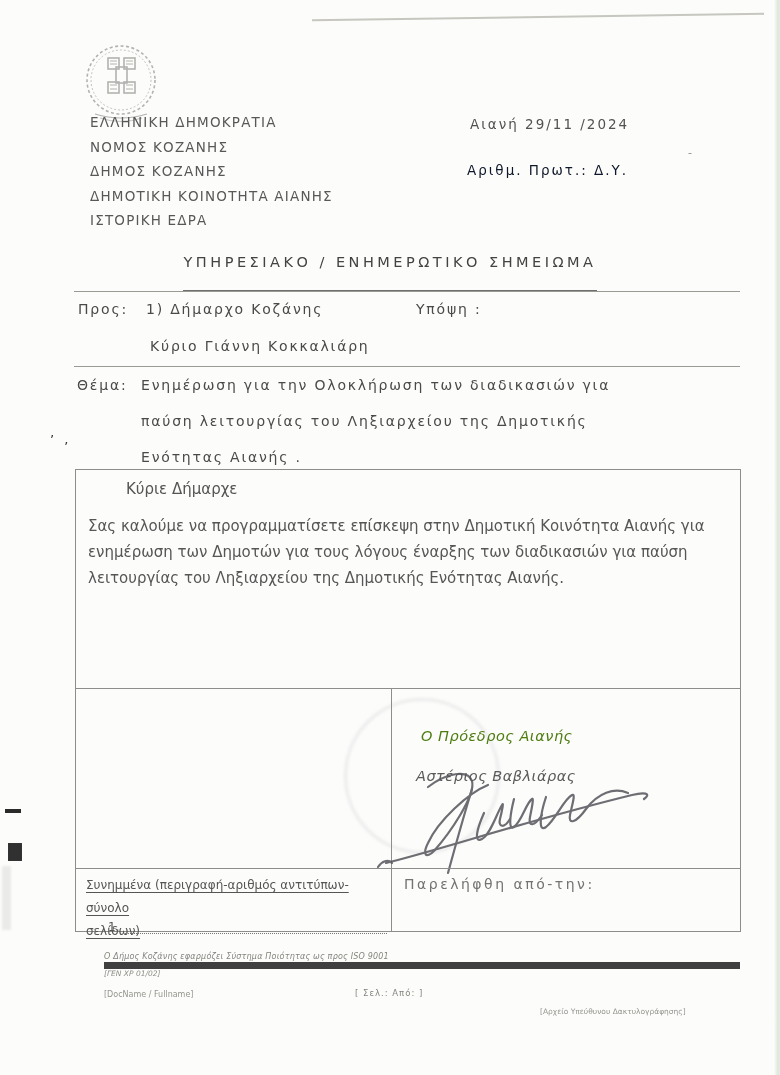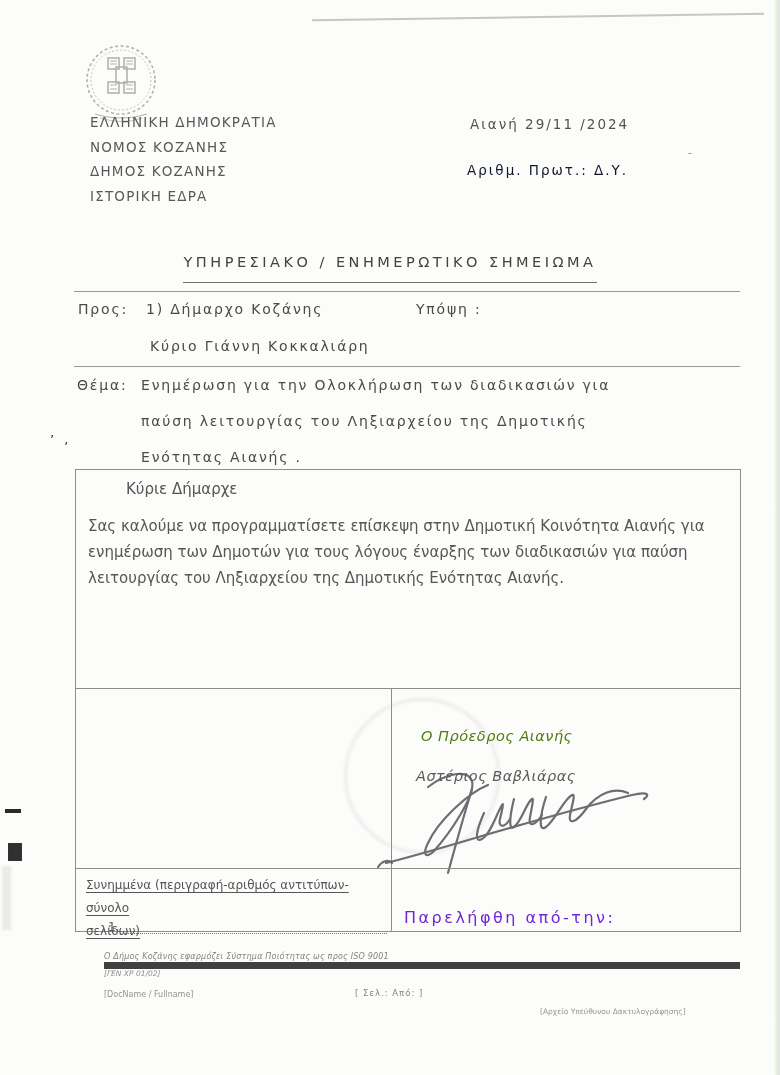--- a/index.html
+++ b/index.html
@@ -32,21 +32,21 @@
   
   .org{position:absolute;left:90px;top:114px;font-size:13.5px;letter-spacing:1.2px;color:#585858;}
   .org div{margin-bottom:8.5px;white-space:nowrap;}
   .dateline{position:absolute;left:470px;top:116px;font-size:13.5px;letter-spacing:2px;color:#525252;white-space:nowrap;}
   .protocol{position:absolute;left:467px;top:162px;font-size:13.5px;letter-spacing:2px;color:#0f172a;white-space:nowrap;}
 
   
   .title-wrap{position:absolute;left:0;top:252px;width:100%;text-align:center;}
   .title-wrap span{
     font-size:14.5px;letter-spacing:3.5px;color:#434343;
-    border-bottom:1.5px solid #6f6f6f;padding-bottom:12px;white-space:nowrap;
+    border-bottom:1.5px solid #6f6f6f;padding-bottom:20px;white-space:nowrap;
   }
   .rule{position:absolute;left:74px;width:666px;height:0;border-top:1.5px solid #9a9a94;}
   .rule-1{top:291px;}
   .rule-2{top:366px;}
 
   
   .typed{font-size:14px;letter-spacing:1.8px;color:#4a4a4a;white-space:nowrap;}
   .to-label{position:absolute;left:78px;top:301px;text-align:right;}
   .to-line1{position:absolute;left:146px;top:301px;}
   .to-attn{position:absolute;left:416px;top:301px;}
@@ -69,21 +69,21 @@
          border:3px solid rgba(150,150,165,.16);filter:blur(1.5px);}
   .sig-role{position:absolute;left:345px;top:258px;font-size:14.5px;font-style:italic;color:#4d7c0f;letter-spacing:.5px;white-space:nowrap;}
   .sig-name{position:absolute;left:340px;top:298px;font-size:14.5px;font-style:italic;color:#5a5a5a;letter-spacing:.5px;white-space:nowrap;}
   .sig-scribble{position:absolute;left:300px;top:285px;width:300px;height:125px;}
 
   
   .attach{position:absolute;left:10px;top:404px;width:295px;font-size:12px;color:#555;line-height:1.9;}
   .attach .lbl{text-decoration:underline;text-underline-offset:3px;}
   .attach-item{position:absolute;left:32px;top:450px;display:flex;align-items:flex-end;font-size:12px;color:#555;}
   .attach-dots{width:262px;border-bottom:1.5px dotted #777;margin-left:6px;height:12px;}
-  .received{position:absolute;left:328px;top:406px;font-size:16px;letter-spacing:2.5px;color:#6d28d9;white-space:nowrap;margin-top:32px;}
+  .received{position:absolute;left:328px;top:406px;font-size:14px;letter-spacing:2.5px;color:#737373;white-space:nowrap;}
 
   
   .foot-iso{position:absolute;left:104px;top:952px;width:636px;border-bottom:7px solid #404040;padding-bottom:1px;
             font-size:8px;font-style:italic;color:#84847e;letter-spacing:.2px;}
   .foot-code{position:absolute;left:104px;top:969px;font-size:7.5px;font-style:italic;color:#8d8d88;}
   .foot-doc{position:absolute;left:104px;top:990px;font-size:8px;color:#94948e;}
   .foot-pages{position:absolute;left:355px;top:988px;font-size:8.5px;color:#84847e;letter-spacing:1px;}
   .foot-arch{position:absolute;left:540px;top:990px;font-size:7.5px;color:#94948e;margin-top:17px;}
 </style>
 </head>
@@ -114,20 +114,21 @@
         <rect x="36" y="27" width="11" height="16"></rect>
         <path d="M30 21 h7 M30 24 h7 M46 21 h7 M46 24 h7 M30 45 h7 M30 49 h7 M46 45 h7 M46 49 h7" stroke-width="1"></path>
       </g>
     </svg>
   </div>
 
   <div class="org">
     <div>ΕΛΛΗΝΙΚΗ ΔΗΜΟΚΡΑΤΙΑ</div>
     <div>ΝΟΜΟΣ ΚΟΖΑΝΗΣ</div>
     <div>ΔΗΜΟΣ ΚΟΖΑΝΗΣ</div>
+    <div>ΔΗΜΟΤΙΚΗ ΚΟΙΝΟΤΗΤΑ ΑΙΑΝΗΣ</div>
     <div>ΙΣΤΟΡΙΚΗ ΕΔΡΑ</div>
   </div>
   <div class="dateline">Αιανή  29/11 /2024</div>
   <div class="protocol">Αριθμ. Πρωτ.: Δ.Υ.</div>
 
   <div class="title-wrap">
     <span>ΥΠΗΡΕΣΙΑΚΟ / ΕΝΗΜΕΡΩΤΙΚΟ ΣΗΜΕΙΩΜΑ</span>
   </div>
 
   <div class="rule rule-1"></div>

